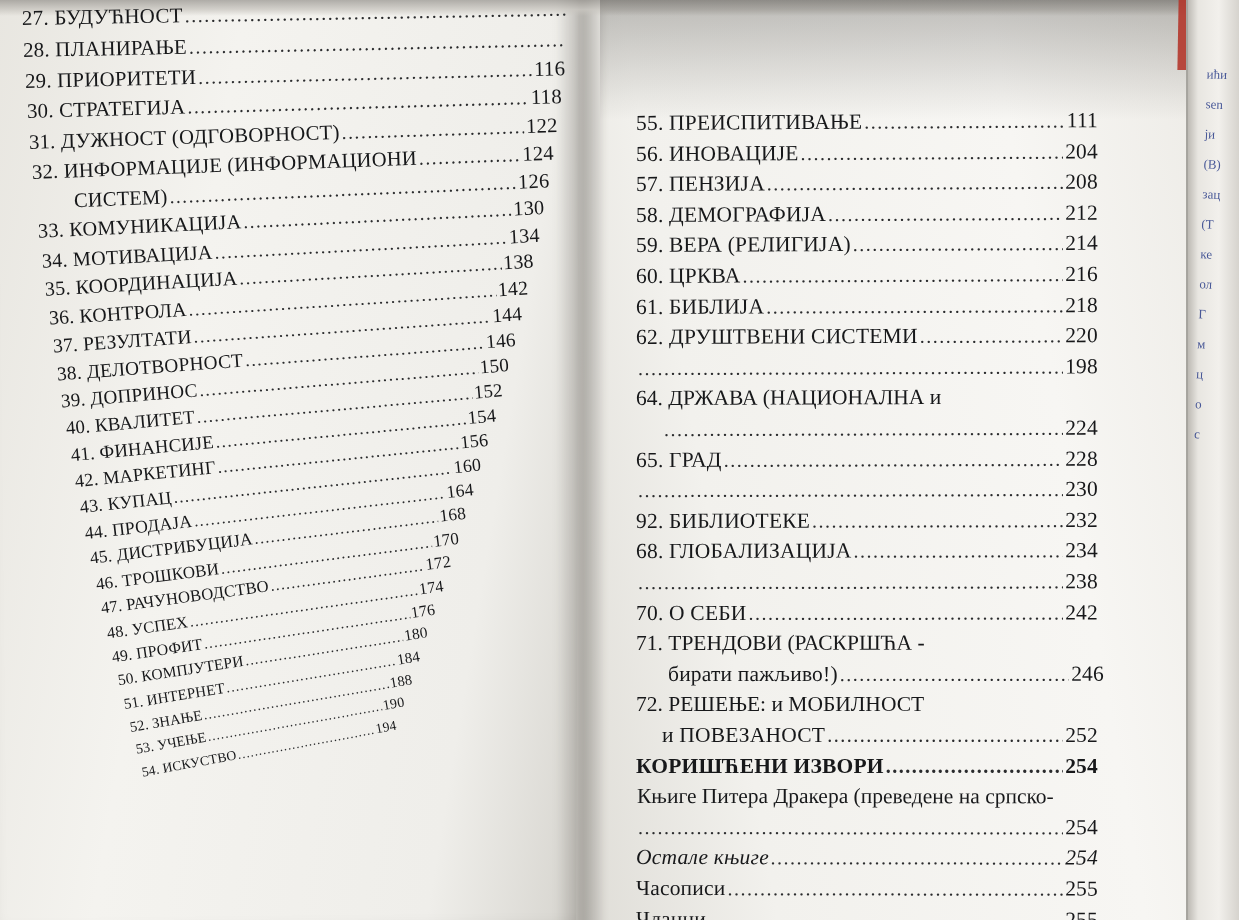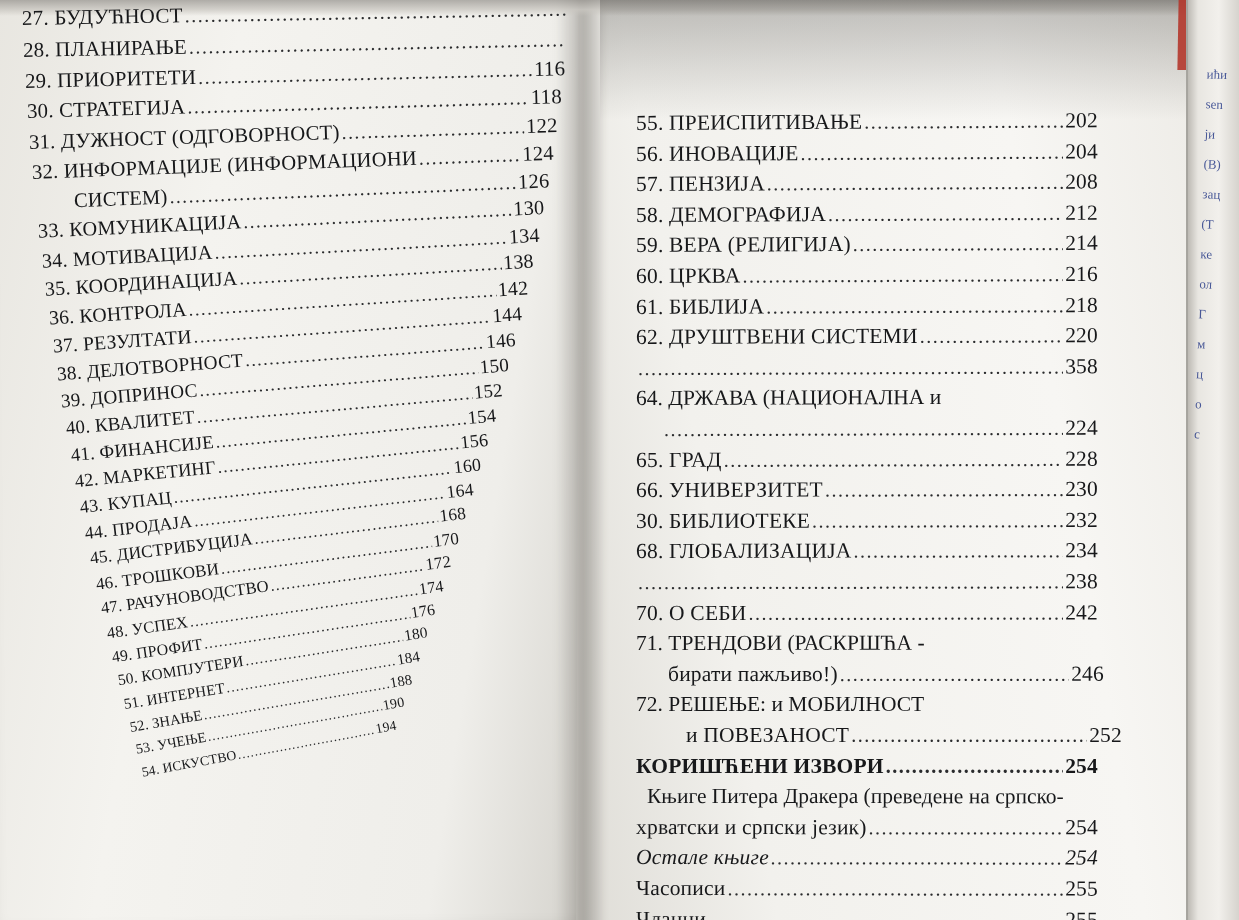--- a/index.html
+++ b/index.html
@@ -371,21 +371,21 @@
           <span class="dots">..........................................................................................</span>
           <span class="pg">194</span>
         </div>
       </div>
     </div>
   <div class="col" id="right-col">
       <div class="row" style="position: absolute; left: 0px; top: 0px; width: 462px; transform: rotate(-0.35deg); transform-origin: left center;">
         <div class="entry">
           <span class="label">55. ПРЕИСПИТИВАЊЕ</span>
           <span class="dots">..........................................................................................</span>
-          <span class="pg">202</span>
+          <span class="pg">111</span>
         </div>
       </div>
       <div class="row" style="position: absolute; left: 0px; top: 30.6px; width: 462px; transform: rotate(-0.332759deg); transform-origin: left center;">
         <div class="entry">
           <span class="label">56. ИНОВАЦИЈЕ</span>
           <span class="dots">..........................................................................................</span>
           <span class="pg">204</span>
         </div>
       </div>
       <div class="row" style="position: absolute; left: 0px; top: 61.2px; width: 462px; transform: rotate(-0.315517deg); transform-origin: left center;">
@@ -426,49 +426,48 @@
       <div class="row" style="position: absolute; left: 0px; top: 214.2px; width: 462px; transform: rotate(-0.22931deg); transform-origin: left center;">
         <div class="entry">
           <span class="label">62. ДРУШТВЕНИ СИСТЕМИ</span>
           <span class="dots">..........................................................................................</span>
           <span class="pg">220</span>
         </div>
       </div>
       <div class="row" style="position: absolute; left: 0px; top: 244.8px; width: 462px; transform: rotate(-0.212069deg); transform-origin: left center;">
         <div class="entry">
           <span class="dots">..........................................................................................</span>
-          <span class="pg">358</span>
+          <span class="pg">198</span>
         </div>
       </div>
       <div class="row" style="position: absolute; left: 0px; top: 275.4px; width: 462px; transform: rotate(-0.194828deg); transform-origin: left center;">
         <div class="cont"><span class="label">64. ДРЖАВА (НАЦИОНАЛНА и</span></div>
       </div>
       <div class="row" style="position: absolute; left: 26px; top: 306px; width: 436px; transform: rotate(-0.177586deg); transform-origin: left center;">
         <div class="entry">
           <span class="dots">..........................................................................................</span>
           <span class="pg">224</span>
         </div>
       </div>
       <div class="row" style="position: absolute; left: 0px; top: 336.6px; width: 462px; transform: rotate(-0.160345deg); transform-origin: left center;">
         <div class="entry">
           <span class="label">65. ГРАД</span>
           <span class="dots">..........................................................................................</span>
           <span class="pg">228</span>
         </div>
       </div>
       <div class="row" style="position: absolute; left: 0px; top: 367.2px; width: 462px; transform: rotate(-0.143103deg); transform-origin: left center;">
         <div class="entry">
-          <span class="label">66. УНИВЕРЗИТЕТ</span>
           <span class="dots">..........................................................................................</span>
           <span class="pg">230</span>
         </div>
       </div>
       <div class="row" style="position: absolute; left: 0px; top: 397.8px; width: 462px; transform: rotate(-0.125862deg); transform-origin: left center;">
         <div class="entry">
-          <span class="label">30. БИБЛИОТЕКЕ</span>
+          <span class="label">92. БИБЛИОТЕКЕ</span>
           <span class="dots">..........................................................................................</span>
           <span class="pg">232</span>
         </div>
       </div>
       <div class="row" style="position: absolute; left: 0px; top: 428.4px; width: 462px; transform: rotate(-0.108621deg); transform-origin: left center;">
         <div class="entry">
           <span class="label">68. ГЛОБАЛИЗАЦИЈА</span>
           <span class="dots">..........................................................................................</span>
           <span class="pg">234</span>
         </div>
@@ -492,40 +491,39 @@
       <div class="row" style="position: absolute; left: 32px; top: 550.8px; width: 436px; transform: rotate(-0.0396551deg); transform-origin: left center;">
         <div class="entry">
           <span class="label">бирати пажљиво!)</span>
           <span class="dots">..........................................................................................</span>
           <span class="pg">246</span>
         </div>
       </div>
       <div class="row" style="position: absolute; left: 0px; top: 581.4px; width: 462px; transform: rotate(-0.0224137deg); transform-origin: left center;">
         <div class="cont"><span class="label">72. РЕШЕЊЕ: и МОБИЛНОСТ</span></div>
       </div>
-      <div class="row" style="position: absolute; left: 26px; top: 612px; width: 436px; transform: rotate(-0.0051724deg); transform-origin: left center; margin-left: 24px;">
+      <div class="row" style="position: absolute; left: 26px; top: 612px; width: 436px; transform: rotate(-0.0051724deg); transform-origin: left center;">
         <div class="entry">
           <span class="label">и ПОВЕЗАНОСТ</span>
           <span class="dots">..........................................................................................</span>
           <span class="pg">252</span>
         </div>
       </div>
       <div class="row" style="position: absolute; left: 0px; top: 642.6px; width: 462px; transform: rotate(0.0120689deg); transform-origin: left center;">
         <div class="entry bold">
           <span class="label">КОРИШЋЕНИ ИЗВОРИ</span>
           <span class="dots">..........................................................................................</span>
           <span class="pg">254</span>
         </div>
       </div>
-      <div class="row" style="position: absolute; left: 11px; top: 673.2px; width: 462px; transform: rotate(0.0293103deg); transform-origin: left center; font-family: Liberation Serif, serif;">
+      <div class="row" style="position: absolute; left: 1px; top: 673.2px; width: 462px; transform: rotate(0.0293103deg); transform-origin: left center; font-family: Liberation Serif, serif;">
         <div class="cont"><span class="label">Књиге Питера Дракера (преведене на српско-</span></div>
       </div>
       <div class="row" style="position: absolute; left: 0px; top: 703.8px; width: 462px; transform: rotate(0.0465517deg); transform-origin: left center;">
         <div class="entry">
-          <span class="label">хрватски и српски језик)</span>
           <span class="dots">..........................................................................................</span>
           <span class="pg">254</span>
         </div>
       </div>
       <div class="row" style="position: absolute; left: 0px; top: 734.4px; width: 462px; transform: rotate(0.0637931deg); transform-origin: left center; font-style: italic;">
         <div class="entry">
           <span class="label">Остале књиге</span>
           <span class="dots">..........................................................................................</span>
           <span class="pg">254</span>
         </div>

